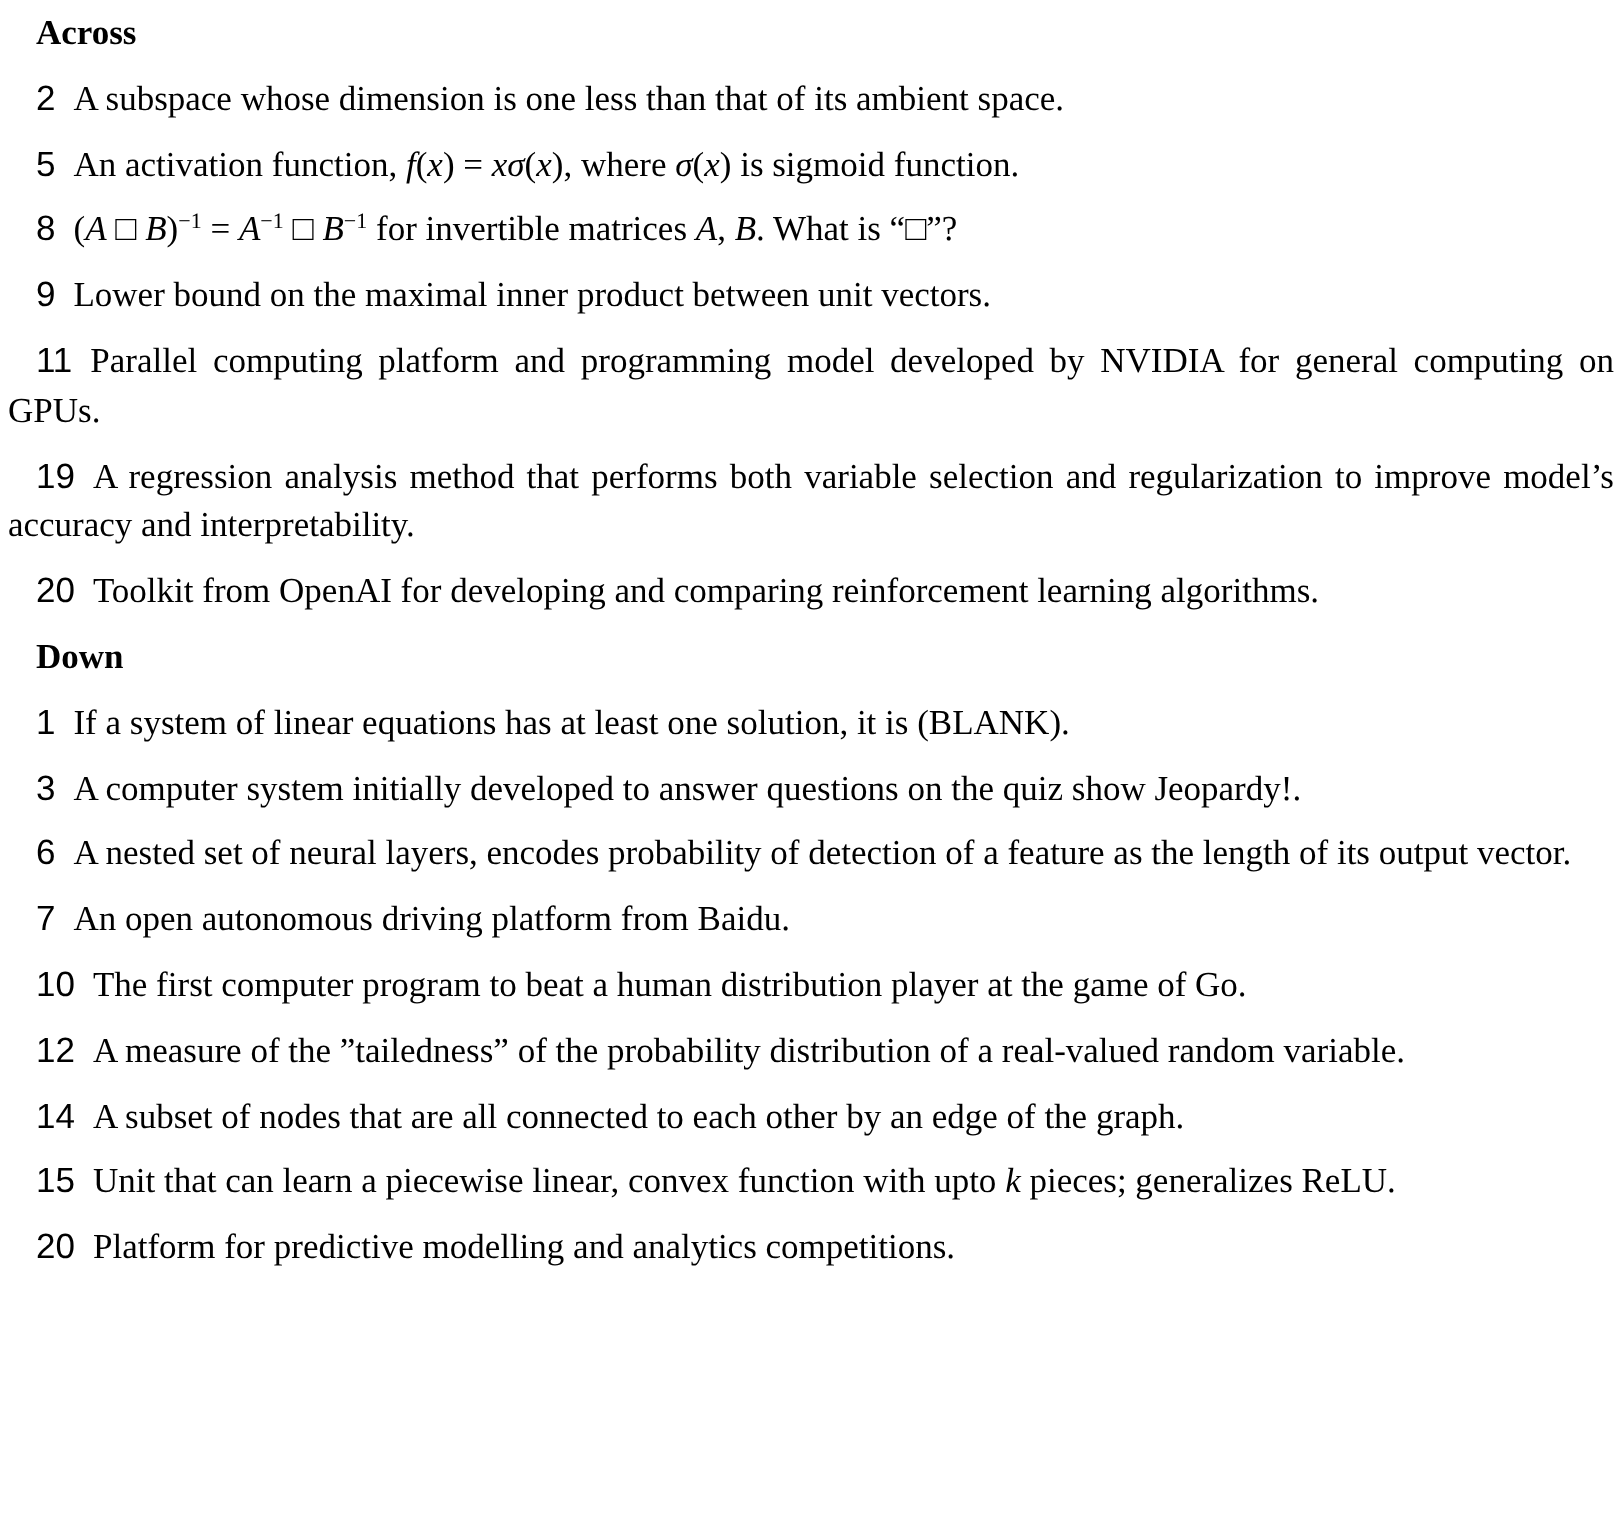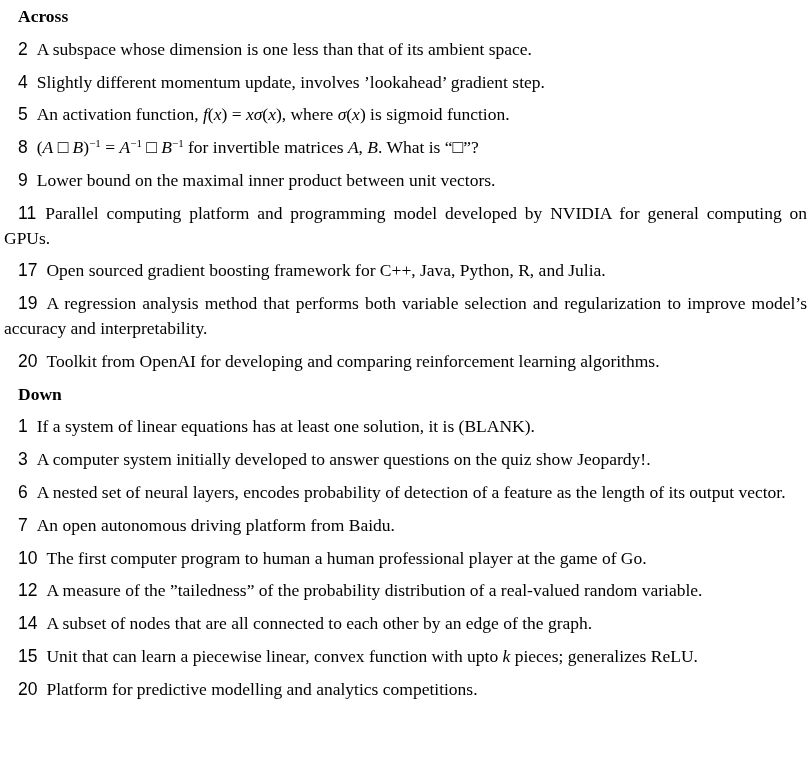--- a/index.html
+++ b/index.html
@@ -46,37 +46,35 @@
   }
 </style>
 </head>
 <body>
 
 <main>
   <section>
     <p class="head">Across</p>
     <div class="clues">
         <p class="clue"><span class="num">2</span><span>A subspace whose dimension is one less than that of its ambient space.</span></p>
-        <p class="clue"><span class="num">4</span><span>Slightly different momentum update, involves ’lookahead’ gradient step.</span></p>
         <p class="clue"><span class="num">5</span><span>An activation function, <span class="mi">f</span><span class="up">(</span><span class="mi">x</span><span class="up">) = </span><span class="mi">xσ</span><span class="up">(</span><span class="mi">x</span><span class="up">)</span>, where <span class="mi">σ</span><span class="up">(</span><span class="mi">x</span><span class="up">)</span> is sigmoid function.</span></p>
         <p class="clue"><span class="num">8</span><span><span class="up">(</span><span class="mi">A</span><span class="up"> □ </span><span class="mi">B</span><span class="up">)</span><sup>−1</sup><span class="up"> = </span><span class="mi">A</span><sup>−1</sup><span class="up"> □ </span><span class="mi">B</span><sup>−1</sup> for invertible matrices <span class="mi">A</span><span class="up">, </span><span class="mi">B</span>. What is “□”?</span></p>
         <p class="clue"><span class="num">9</span><span>Lower bound on the maximal inner product between unit vectors.</span></p>
         <p class="clue"><span class="num">11</span><span>Parallel computing platform and programming model developed by NVIDIA for general computing on GPUs.</span></p>
-        <p class="clue"><span class="num">17</span><span>Open sourced gradient boosting framework for C++, Java, Python, R, and Julia.</span></p>
         <p class="clue"><span class="num">19</span><span>A regression analysis method that performs both variable selection and regularization to improve model’s accuracy and interpretability.</span></p>
         <p class="clue"><span class="num">20</span><span>Toolkit from OpenAI for developing and comparing reinforcement learning algorithms.</span></p>
       </div>
   </section>
   <section>
     <p class="head">Down</p>
     <div class="clues">
         <p class="clue"><span class="num">1</span><span>If a system of linear equations has at least one solution, it is (BLANK).</span></p>
         <p class="clue"><span class="num">3</span><span>A computer system initially developed to answer questions on the quiz show Jeopardy!.</span></p>
         <p class="clue"><span class="num">6</span><span>A nested set of neural layers, encodes probability of detection of a feature as the length of its output vector.</span></p>
         <p class="clue"><span class="num">7</span><span>An open autonomous driving platform from Baidu.</span></p>
-        <p class="clue"><span class="num">10</span><span>The first computer program to human a human professional player at the game of Go.</span></p>
+        <p class="clue"><span class="num">10</span><span>The first computer program to beat a human distribution player at the game of Go.</span></p>
         <p class="clue"><span class="num">12</span><span>A measure of the ”tailedness” of the probability distribution of a real-valued random variable.</span></p>
         <p class="clue"><span class="num">14</span><span>A subset of nodes that are all connected to each other by an edge of the graph.</span></p>
         <p class="clue"><span class="num">15</span><span>Unit that can learn a piecewise linear, convex function with upto <span class="mi">k</span> pieces; generalizes ReLU.</span></p>
         <p class="clue"><span class="num">20</span><span>Platform for predictive modelling and analytics competitions.</span></p>
       </div>
   </section>
 </main>
 
 </body></html>

